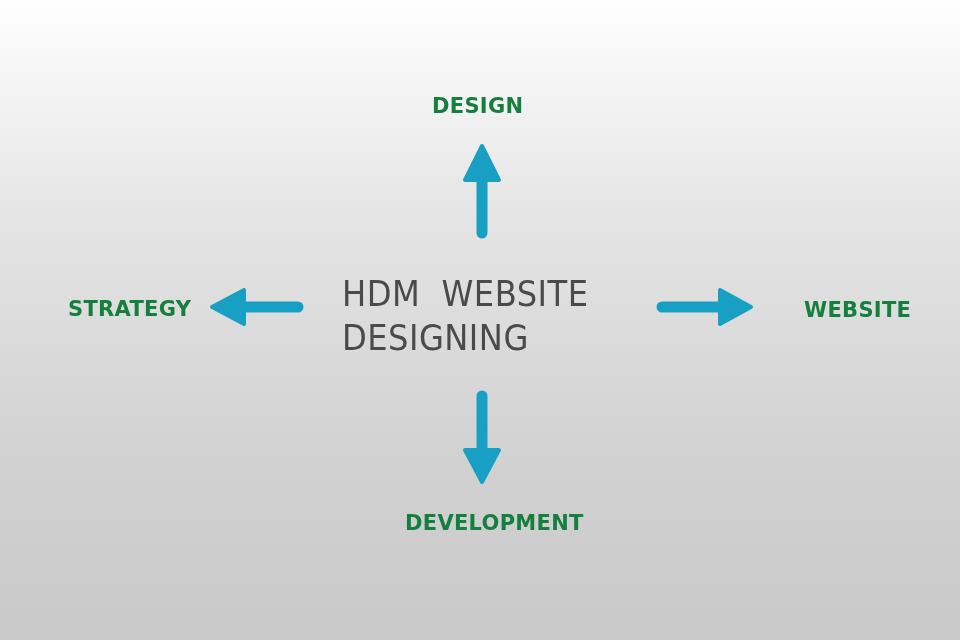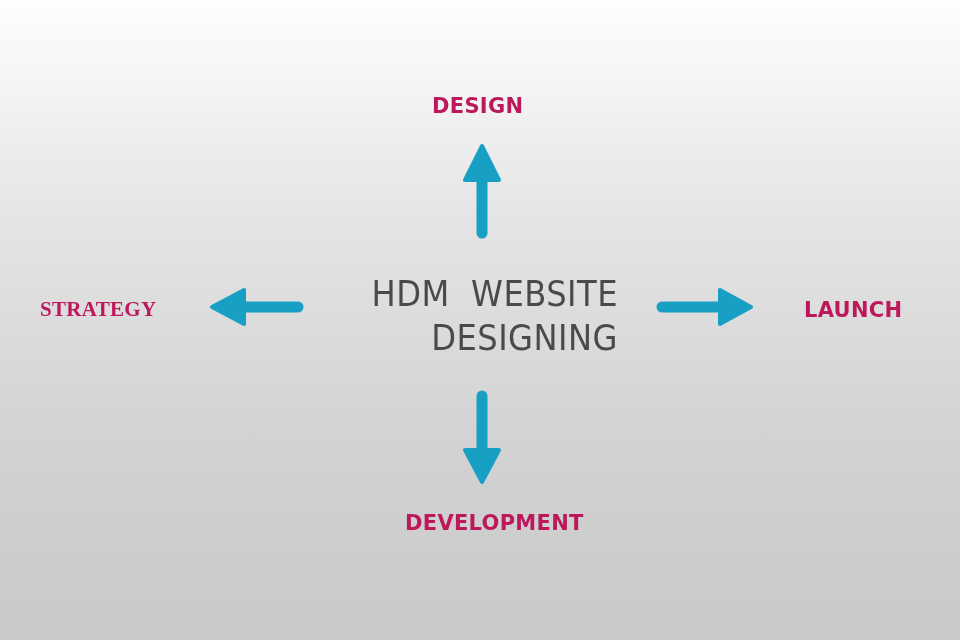--- a/index.html
+++ b/index.html
@@ -2,27 +2,27 @@
 <html><head>
   <meta charset="utf-8">
   <style>
     html, body { margin: 0; padding: 0; }
     body {
       width: 960px; height: 640px; overflow: hidden; position: relative;
       background: linear-gradient(180deg, #fefefe 0%, #e4e4e4 35%, #d2d2d2 70%, #c9c9c9 100%);
       font-family: "Liberation Sans", sans-serif;
     }
     .label {
-      position: absolute; color: #be185d; font-weight: bold;
+      position: absolute; color: #15803d; font-weight: bold;
       font-family: "DejaVu Sans", sans-serif; font-size: 21px; letter-spacing: 0.3px;
       white-space: nowrap;
     }
     .center {
       position: absolute; left: 330px; top: 272px; width: 300px;
-      text-align: right; color: #4a4a4a; font-family: "DejaVu Sans", sans-serif;
+      text-align: left; color: #4a4a4a; font-family: "DejaVu Sans", sans-serif;
       font-weight: normal; font-size: 35px; line-height: 44px; letter-spacing: 0.5px;
     }
     .center div { transform: scaleX(0.92); }
     svg.arrows { position: absolute; left: 0; top: 0; }
   </style>
 </head>
 <body>
 
 <svg class="arrows" width="960" height="640">
   <g>
@@ -42,15 +42,15 @@
     <polygon points="482,482 499,450 465,450" fill="#18a0c4" stroke="#18a0c4" stroke-width="4" stroke-linejoin="round"></polygon>
   </g>
 </svg>
 
 <div class="center">
   <div style="white-space:pre;">HDM  WEBSITE</div>
   <div>DESIGNING</div>
 </div>
 
 <div class="label" style="left:432px; top:94px;">DESIGN</div>
-<div class="label" style="left:40px; top:297px;font-family:Liberation Serif, serif;">STRATEGY</div>
-<div class="label" style="left:804px; top:298px;">LAUNCH</div>
+<div class="label" style="left:68px; top:297px;">STRATEGY</div>
+<div class="label" style="left:804px; top:298px;">WEBSITE</div>
 <div class="label" style="left:405px; top:511px;">DEVELOPMENT</div>
 
 </body></html>

